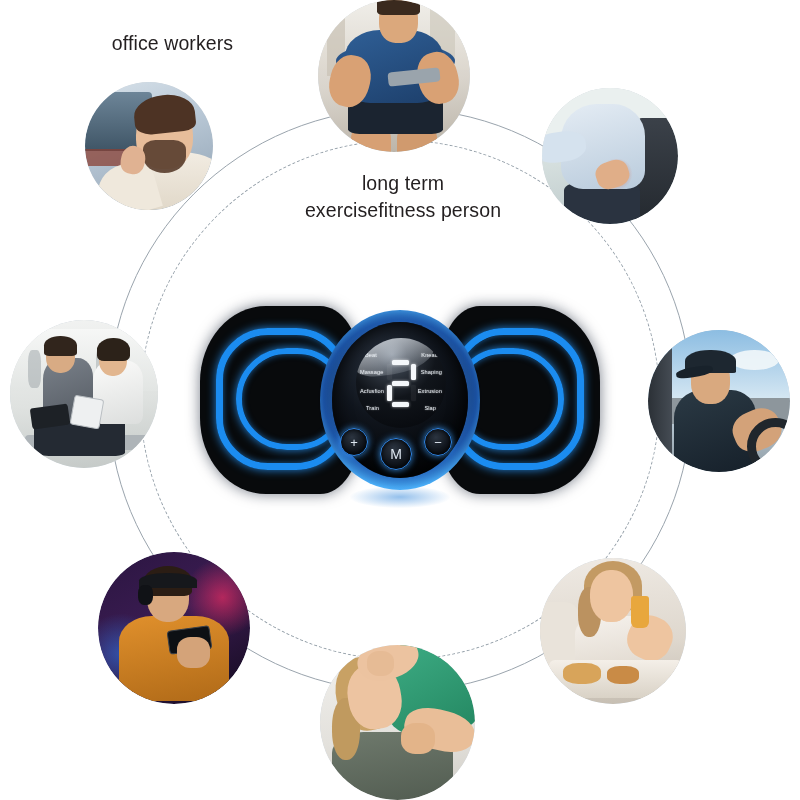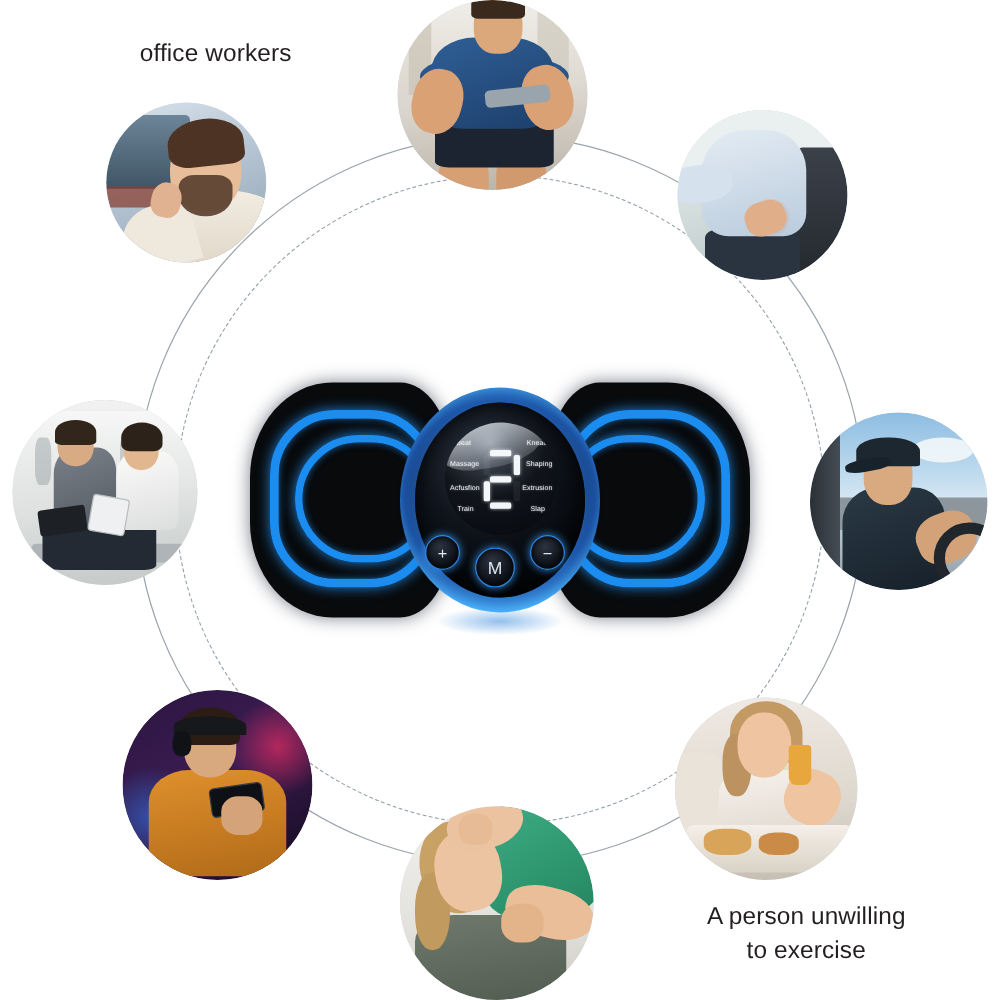--- a/index.html
+++ b/index.html
@@ -288,27 +288,27 @@
 <body>
 
 <div id="stage">
 
   <div class="ring ring-outer"></div>
   <div class="ring ring-inner"></div>
 
   <div class="caption" style="left:70px; top:30px; width:205px;">office workers</div>
 
 
-
-
-
-
-
-  <div class="caption" style="left:525px; top:720px; width:240px;">A person unwilling
-to exercise</div>
+  <div class="caption" style="left:278px; top:170px; width:250px;">long term
+exercisefitness person</div>
+
+
+
+
+
 
   <div class="photo p-office" style="left:85px; top:82px; width:128px; height:128px;">
     <div class="scene">
       <div class="sh bg"></div>
         <div class="sh win"></div>
         <div class="sh deskred"></div>
       <div class="sh shirt"></div>
         <div class="sh arm"></div>
       <div class="sh head"></div>
         <div class="sh hair"></div>

